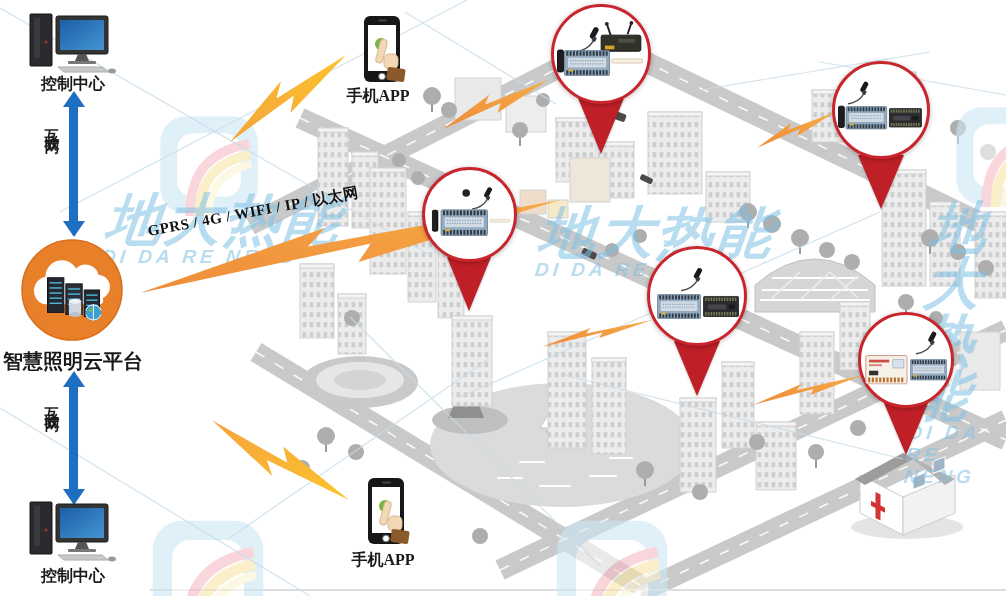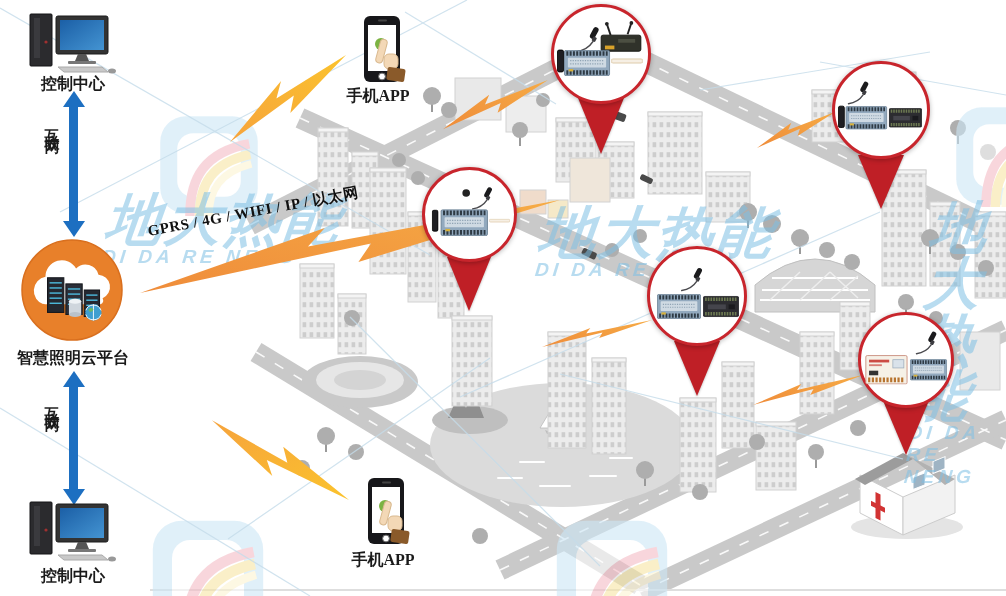--- a/index.html
+++ b/index.html
@@ -425,21 +425,21 @@
           <line x1="64" y1="65" x2="75" y2="65"></line>
       </g>
       <rect x="47" y="61" width="12" height="13" fill="#cfd6dd"></rect>
       <ellipse cx="53" cy="61" rx="6" ry="2.5" fill="#eef2f5"></ellipse>
       <ellipse cx="53" cy="74" rx="6" ry="2.5" fill="#b9c2cb"></ellipse>
       <circle cx="71" cy="72" r="8" fill="#3f9fd0"></circle>
       <path d="M63.5 70 a8 8 0 0 1 15 0 M71 64 v16 M63.5 74 a8 8 0 0 0 15 0" stroke="#ffffff" stroke-width=".9" fill="none"></path>
       <path d="M66 69 q3 -3 5 0 q-1 3 -4 2 z" fill="#69b868"></path>
     </svg>
   </div>
-  <div class="abs z6 lbl" style="left:0;top:348px;width:146px;font-size:16px">智慧照明云平台</div>
+  <div class="abs z6 lbl" style="left:0;top:348px;width:146px;font-size:20px">智慧照明云平台</div>
 
   <div class="varrow" style="left:69px;top:386px;height:104px"></div>
   <div class="abs z6 vtext" style="left:42px;top:396px">互联网</div>
 
   <svg class="abs z6" style="left:24px;top:500px" width="92" height="64" viewBox="0 0 92 64">
     <rect x="6" y="2" width="22" height="52" rx="1" fill="#2b2b2e" stroke="#151517"></rect>
     <rect x="10" y="6" width="6" height="40" fill="#3a3a3e"></rect>
     <circle cx="22" cy="30" r="1.6" fill="#a03030"></circle>
     <rect x="32" y="4" width="52" height="38" rx="2" fill="#333333" stroke="#1c1c1c"></rect>
     <rect x="36" y="8" width="44" height="30" fill="url(#scr)"></rect>

